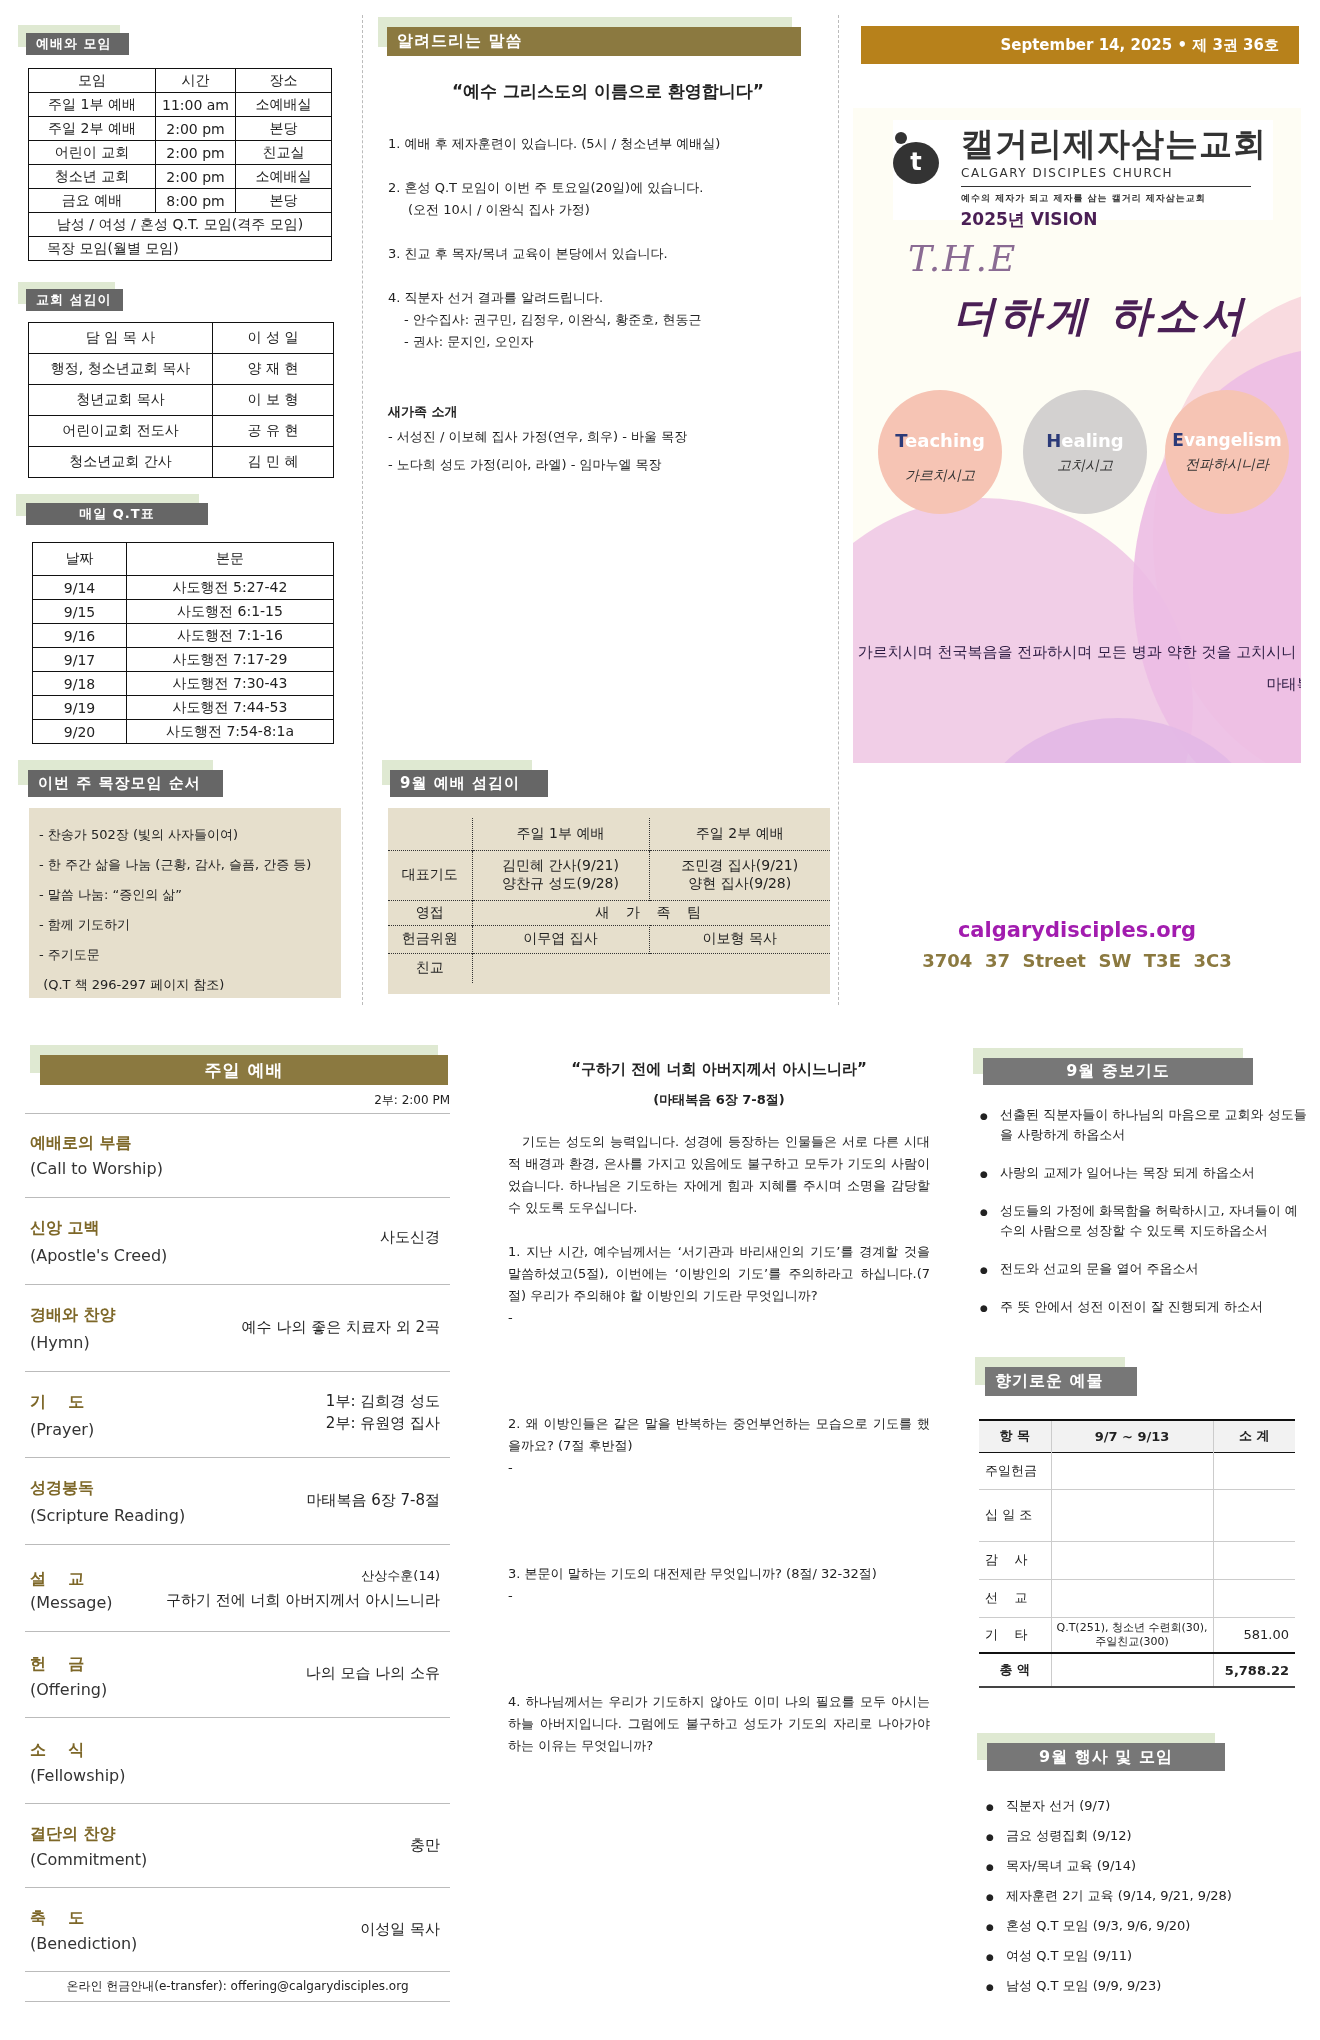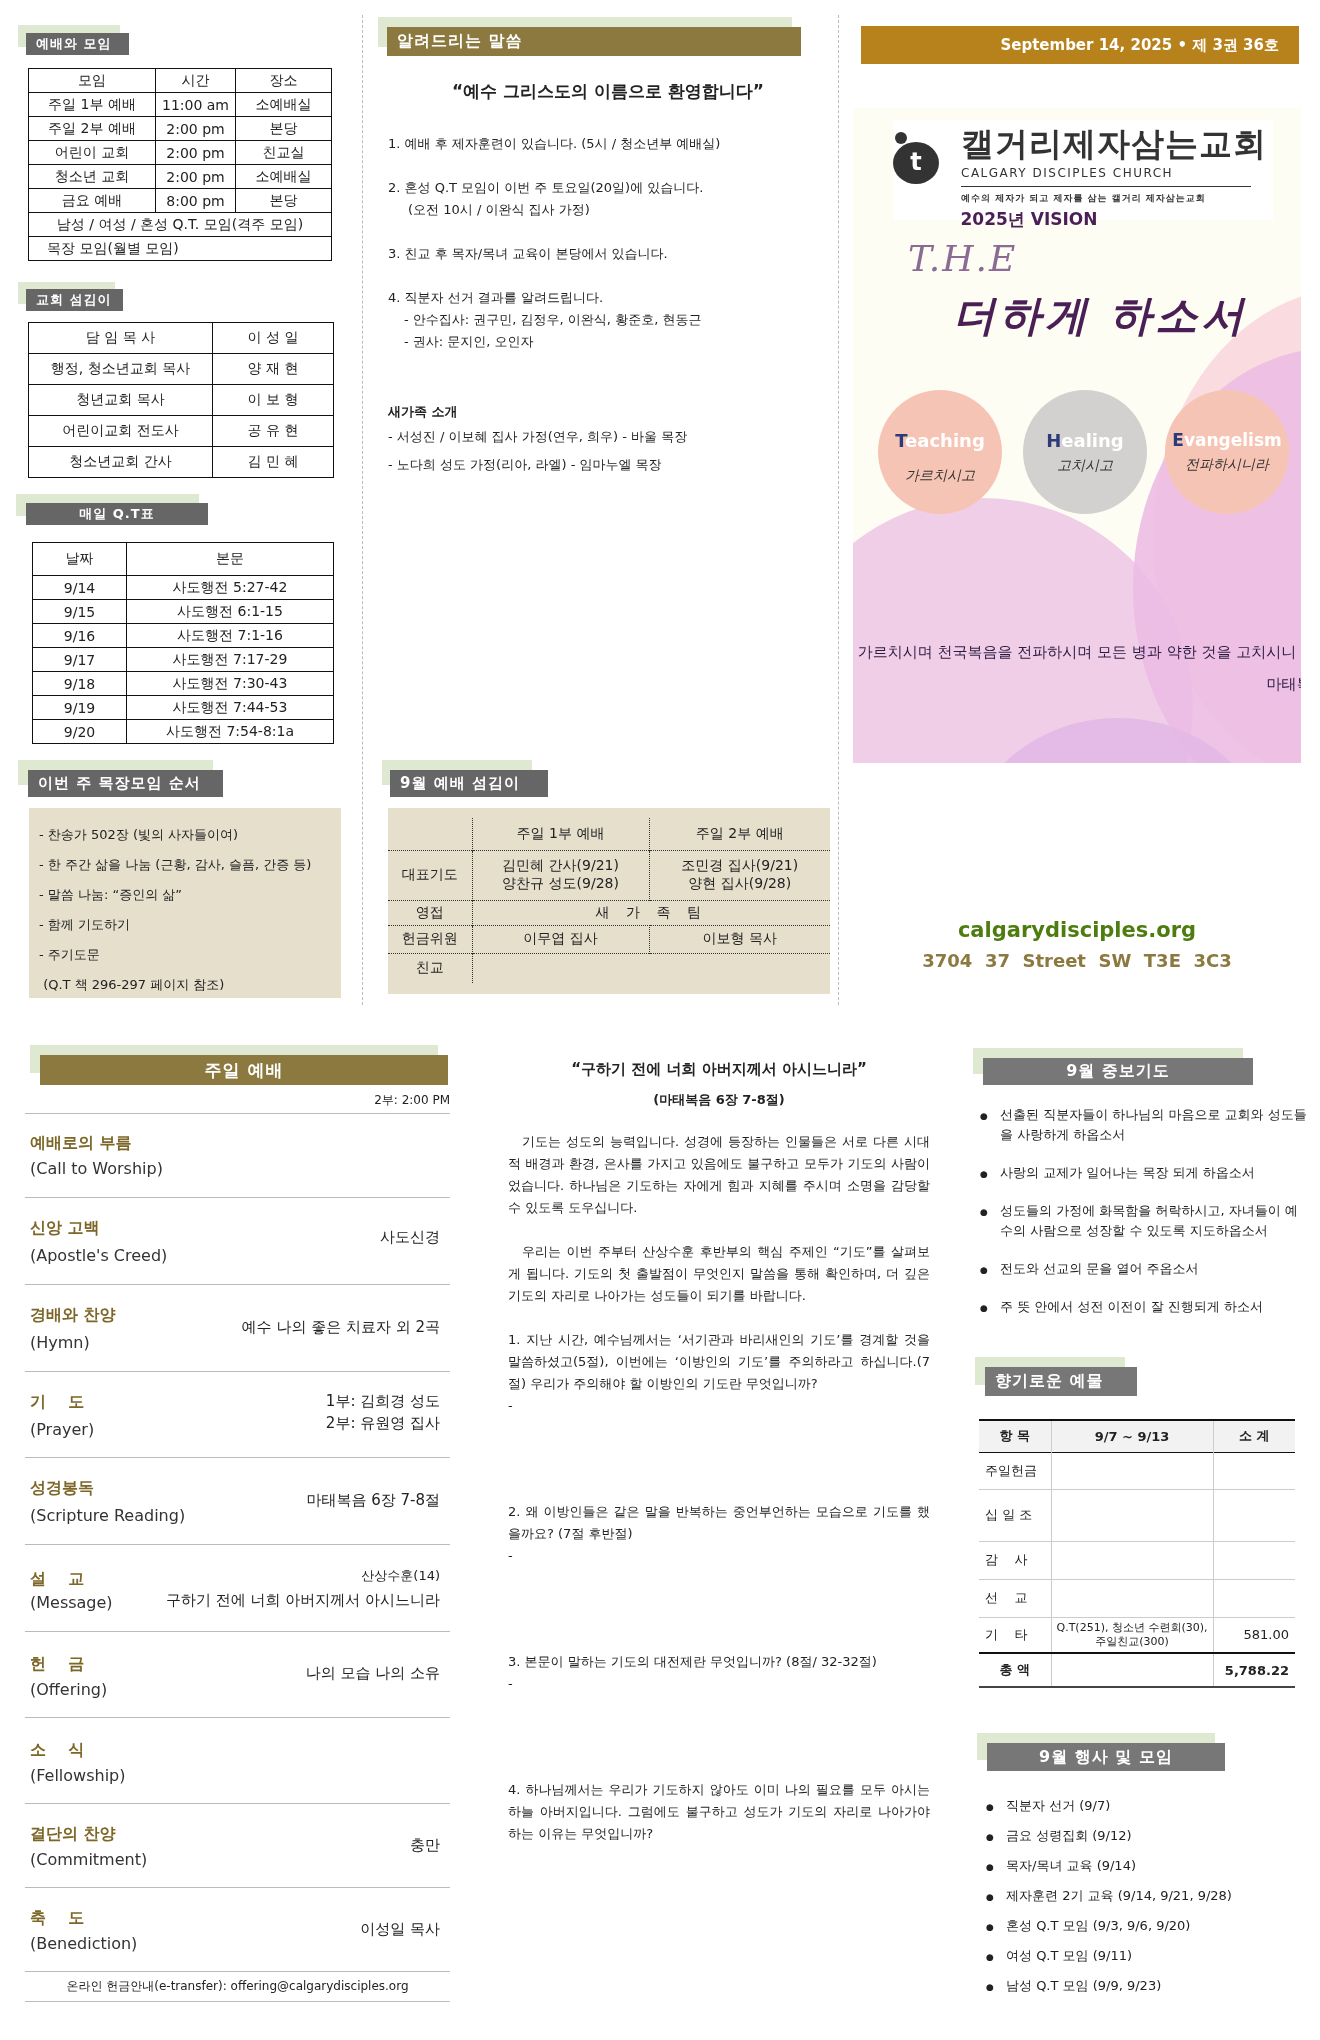--- a/index.html
+++ b/index.html
@@ -269,21 +269,21 @@
     <div style="font-style:italic;font-size:14px;color:#333;margin-top:6px;">고치시고</div>
   </div>
   <div style="position:absolute;left:312px;top:282px;width:124px;height:124px;border-radius:50%;background:#f6c4b4;text-align:center;padding-top:40px;">
     <div style="font-weight:bold;font-size:17px;color:#fff;"><span style="color:#2b3a78">E</span><span>vangelism</span></div>
     <div style="font-style:italic;font-size:14px;color:#333;margin-top:6px;">전파하시니라</div>
   </div>
   <div style="position:absolute;left:0;width:448px;top:535px;text-align:center;font-size:15px;color:#2a1a40;">가르치시며 천국복음을 전파하시며 모든 병과 약한 것을 고치시니</div>
   <div style="position:absolute;left:0;width:512px;top:567px;text-align:right;font-size:15px;color:#2a1a40;">마태복음 4:23</div>
 </div>
 
-<div style="position:absolute;left:853px;width:448px;top:918px;text-align:center;font-weight:bold;font-size:21px;color:#4d7c0f;">calgarydisciples.org</div>
+<div style="position:absolute;left:853px;width:448px;top:918px;text-align:center;font-weight:bold;font-size:21px;color:#a21caf;">calgarydisciples.org</div>
 <div style="position:absolute;left:853px;width:448px;top:950px;text-align:center;font-weight:bold;font-size:18px;color:#8b7940;white-space:pre;">3704  37  Street  SW  T3E  3C3</div>
 
 <div class="sec-head" style="left:30px;top:1045px;width:420px;height:40px;">
   <div class="shadow" style="width:408px;height:28px;"></div>
   <div class="bar olive center" style="left:10px;top:10px;width:408px;height:30px;font-size:17px;">주일 예배</div>
 </div>
 <div style="position:absolute;right:870px;top:1092px;font-size:12px;">2부: 2:00 PM</div>
 <div style="position:absolute;left:25px;top:1113px;width:425px;border-top:1.5px solid #bbb;"></div>
 
 <div class="order-row" style="top:1113px;height:85px;">
@@ -336,21 +336,20 @@
   <div class="en" style="top:46px">(Benediction)</div>
   <div class="val" style="top:32px">이성일 목사</div>
 </div>
 <div style="position:absolute;left:25px;width:425px;top:1978px;text-align:center;font-size:12px;">온라인 헌금안내(e-transfer): offering@calgarydisciples.org</div>
 <div style="position:absolute;left:25px;top:2001px;width:425px;border-top:1.5px solid #bbb;"></div>
 
 <div class="sermon" style="position:absolute;left:508px;top:1060px;width:422px;">
   <div style="text-align:center;font-weight:bold;font-size:15px;">“구하기 전에 너희 아버지께서 아시느니라”</div>
   <div style="text-align:center;font-weight:bold;font-size:13px;margin-top:12px;">(마태복음 6장 7-8절)</div>
   <p style="margin-top:22px;text-indent:14px">기도는 성도의 능력입니다. 성경에 등장하는 인물들은 서로 다른 시대적 배경과 환경, 은사를 가지고 있음에도 불구하고 모두가 기도의 사람이었습니다. 하나님은 기도하는 자에게 힘과 지혜를 주시며 소명을 감당할 수 있도록 도우십니다.</p>
-  <p style="margin-top:22px;text-indent:14px">우리는 이번 주부터 산상수훈 후반부의 핵심 주제인 “기도”를 살펴보게 됩니다. 기도의 첫 출발점이 무엇인지 말씀을 통해 확인하며, 더 깊은 기도의 자리로 나아가는 성도들이 되기를 바랍니다.</p>
   <p style="margin-top:22px">1. 지난 시간, 예수님께서는 ‘서기관과 바리새인의 기도’를 경계할 것을 말씀하셨고(5절), 이번에는 ‘이방인의 기도’를 주의하라고 하십니다.(7절) 우리가 주의해야 할 이방인의 기도란 무엇입니까?</p>
   <p>-</p>
   <p style="margin-top:84px">2. 왜 이방인들은 같은 말을 반복하는 중언부언하는 모습으로 기도를 했을까요? (7절 후반절)</p>
   <p>-</p>
   <p style="margin-top:84px">3. 본문이 말하는 기도의 대전제란 무엇입니까? (8절/ 32-32절)</p>
   <p>-</p>
   <p style="margin-top:84px">4. 하나님께서는 우리가 기도하지 않아도 이미 나의 필요를 모두 아시는 하늘 아버지입니다. 그럼에도 불구하고 성도가 기도의 자리로 나아가야 하는 이유는 무엇입니까?</p>
 </div>
 
 <div class="sec-head" style="left:973px;top:1048px;width:280px;height:40px;">

